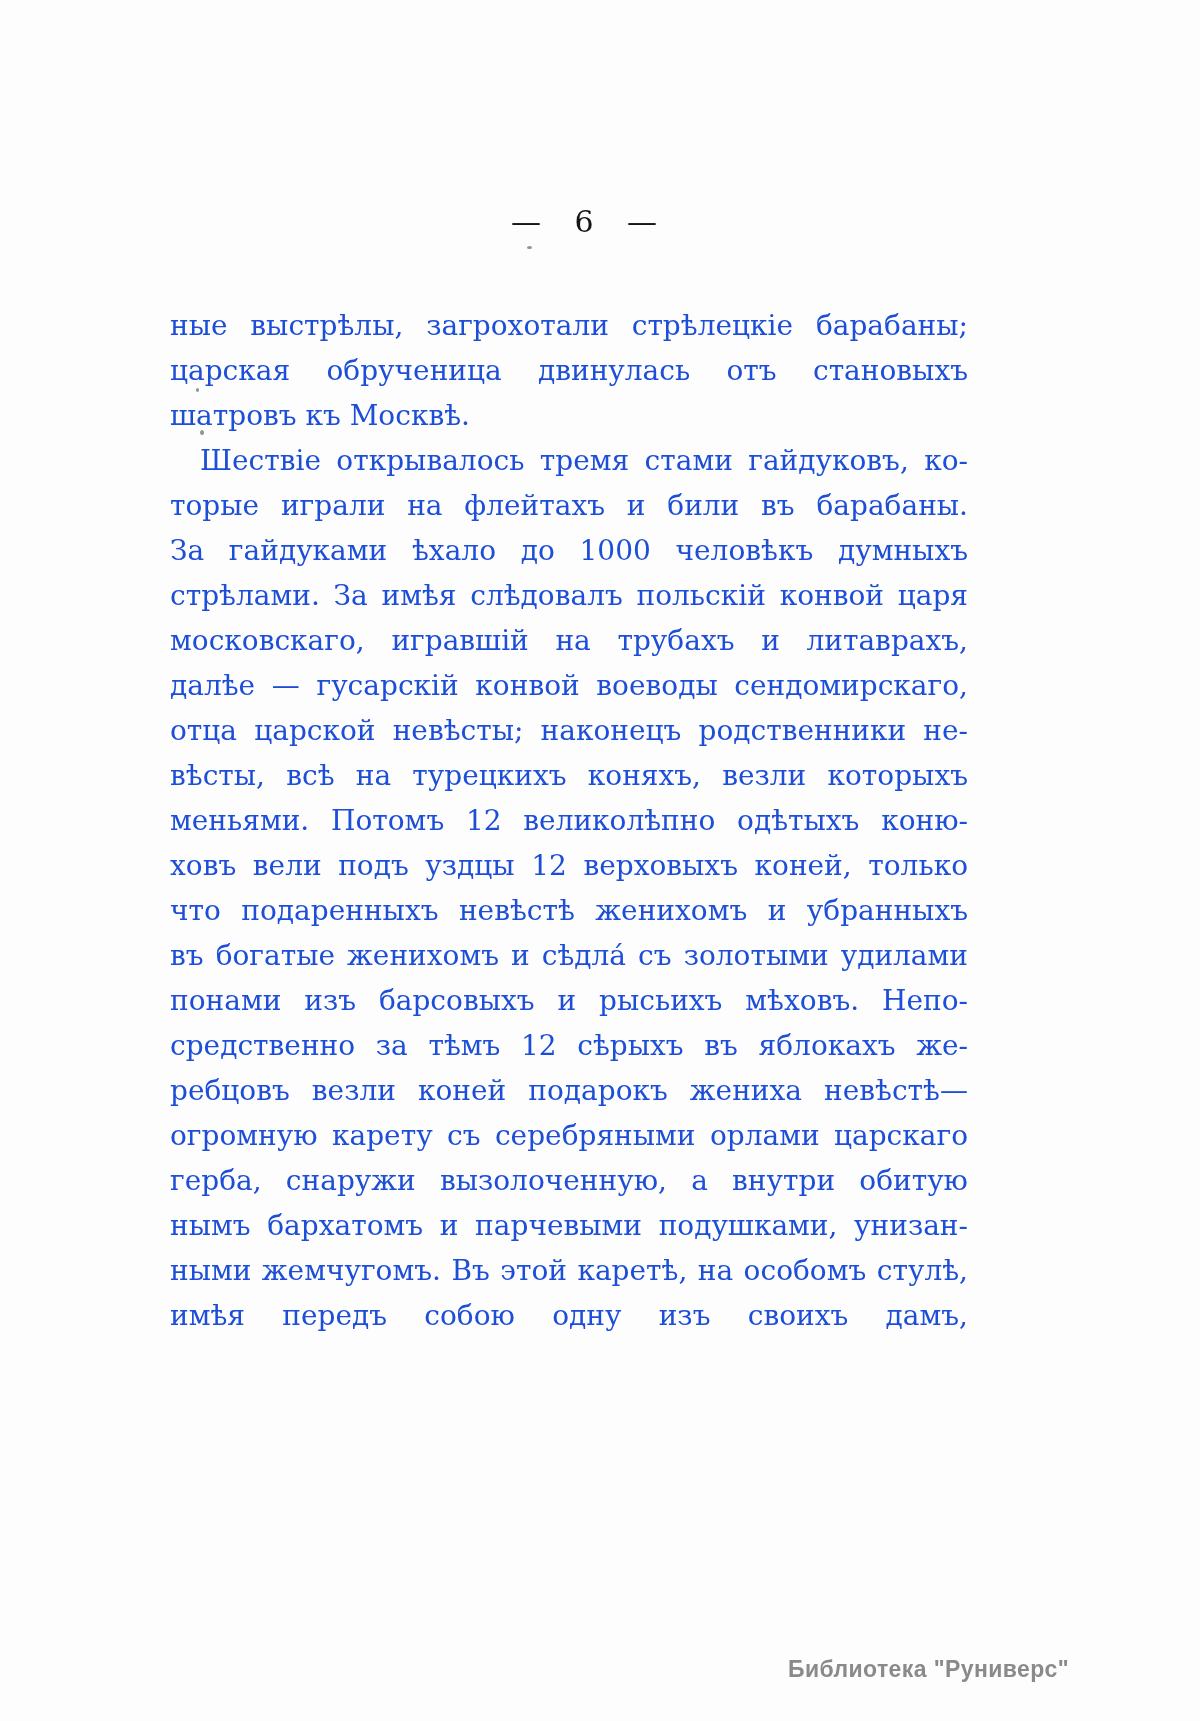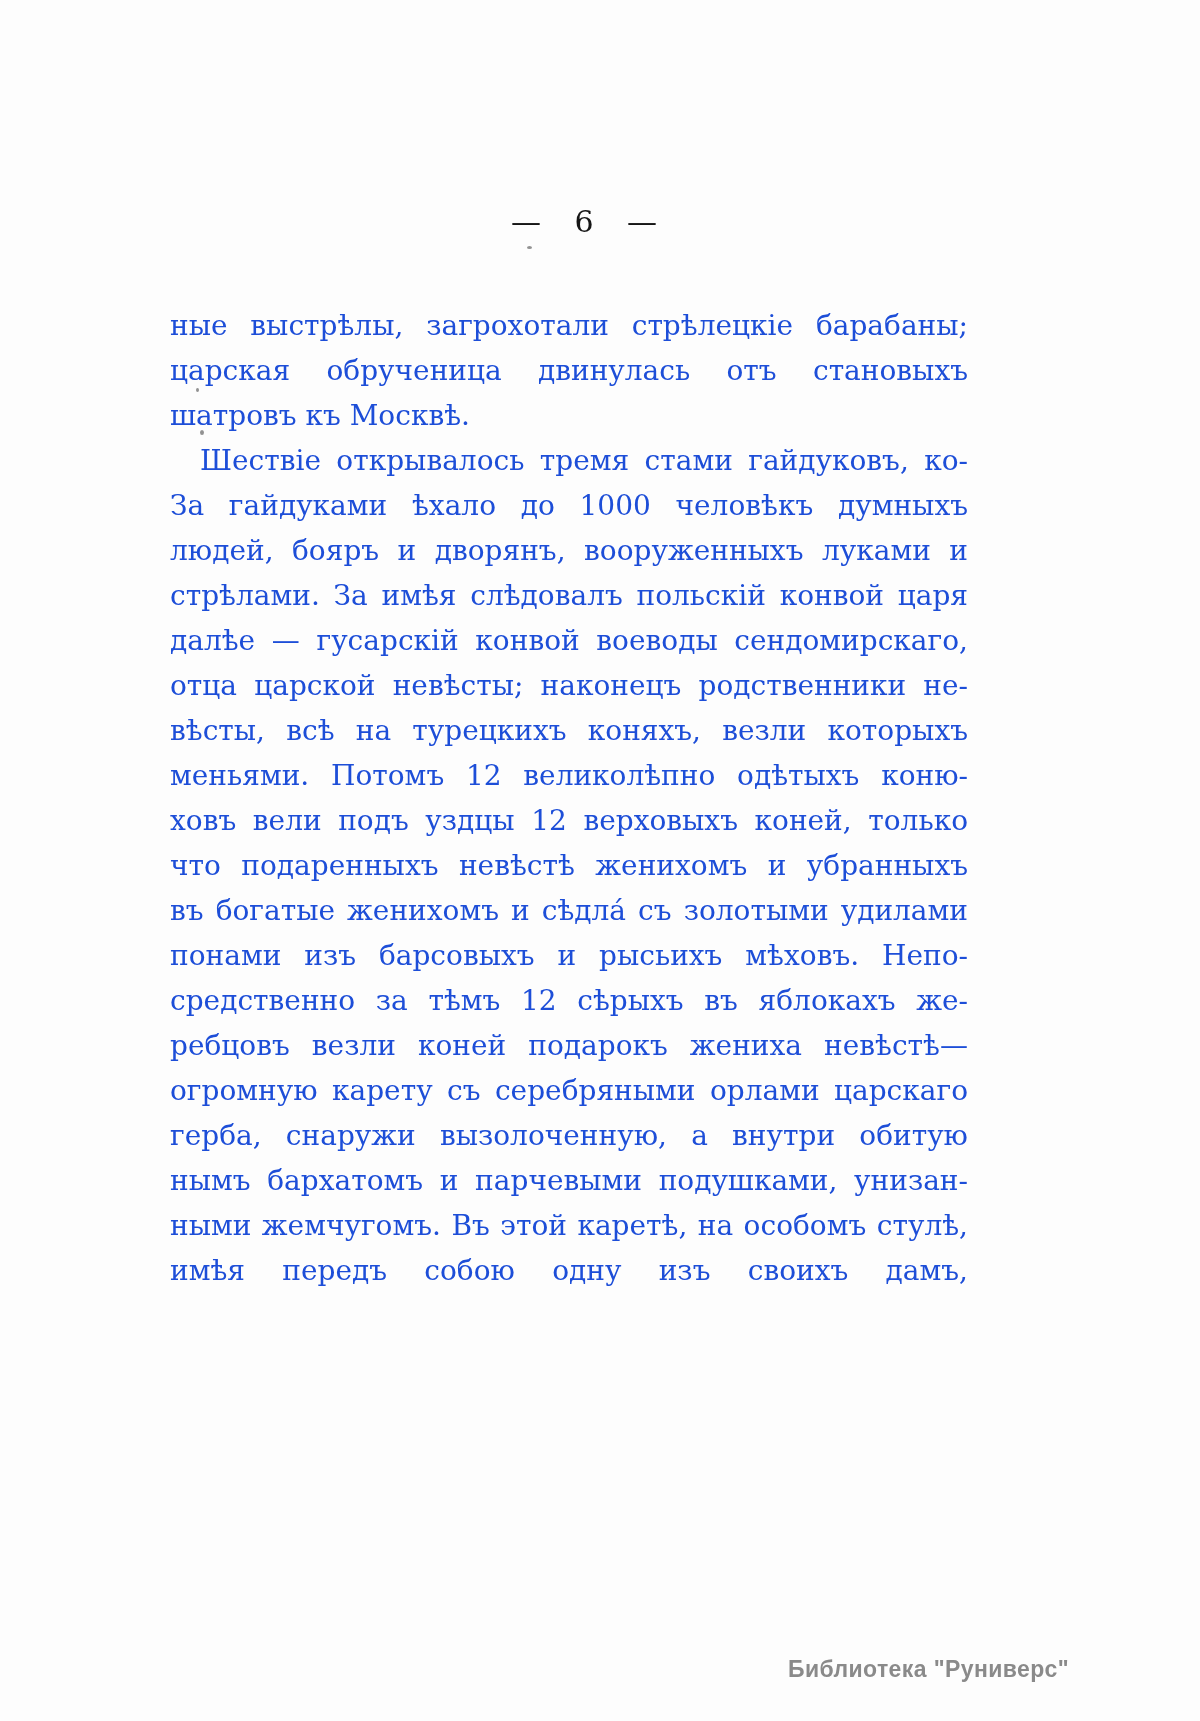--- a/index.html
+++ b/index.html
@@ -81,23 +81,24 @@
 
 <div class="page">
 
   <div class="page-header">— 6 —</div>
 
   <div class="text-block">
     <div class="line">ные выстрѣлы, загрохотали стрѣлецкіе барабаны;</div>
     <div class="line">царская обрученица двинулась отъ становыхъ</div>
     <div class="line short">шатровъ къ Москвѣ.</div>
     <div class="line indent">Шествіе открывалось тремя стами гайдуковъ, ко-</div>
+    <div class="line">торые играли на флейтахъ и били въ барабаны.</div>
     <div class="line">За гайдуками ѣхало до 1000 человѣкъ думныхъ</div>
-    <div class="line">людей, бояръ и дворянъ, вооруженныхъ луками и</div>
     <div class="line">стрѣлами. За имѣя слѣдовалъ польскій конвой царя</div>
+    <div class="line">московскаго, игравшій на трубахъ и литаврахъ,</div>
     <div class="line">далѣе — гусарскій конвой воеводы сендомирскаго,</div>
     <div class="line">отца царской невѣсты; наконецъ родственники не-</div>
     <div class="line">вѣсты, всѣ на турецкихъ коняхъ, везли которыхъ</div>
     <div class="line">меньями. Потомъ 12 великолѣпно одѣтыхъ коню-</div>
     <div class="line">ховъ вели подъ уздцы 12 верховыхъ коней, только</div>
     <div class="line">что подаренныхъ невѣстѣ женихомъ и убранныхъ</div>
     <div class="line">въ богатые женихомъ и сѣдла́ съ золотыми удилами</div>
     <div class="line">понами изъ барсовыхъ и рысьихъ мѣховъ. Непо-</div>
     <div class="line">средственно за тѣмъ 12 сѣрыхъ въ яблокахъ же-</div>
     <div class="line">ребцовъ везли коней подарокъ жениха невѣстѣ—</div>

